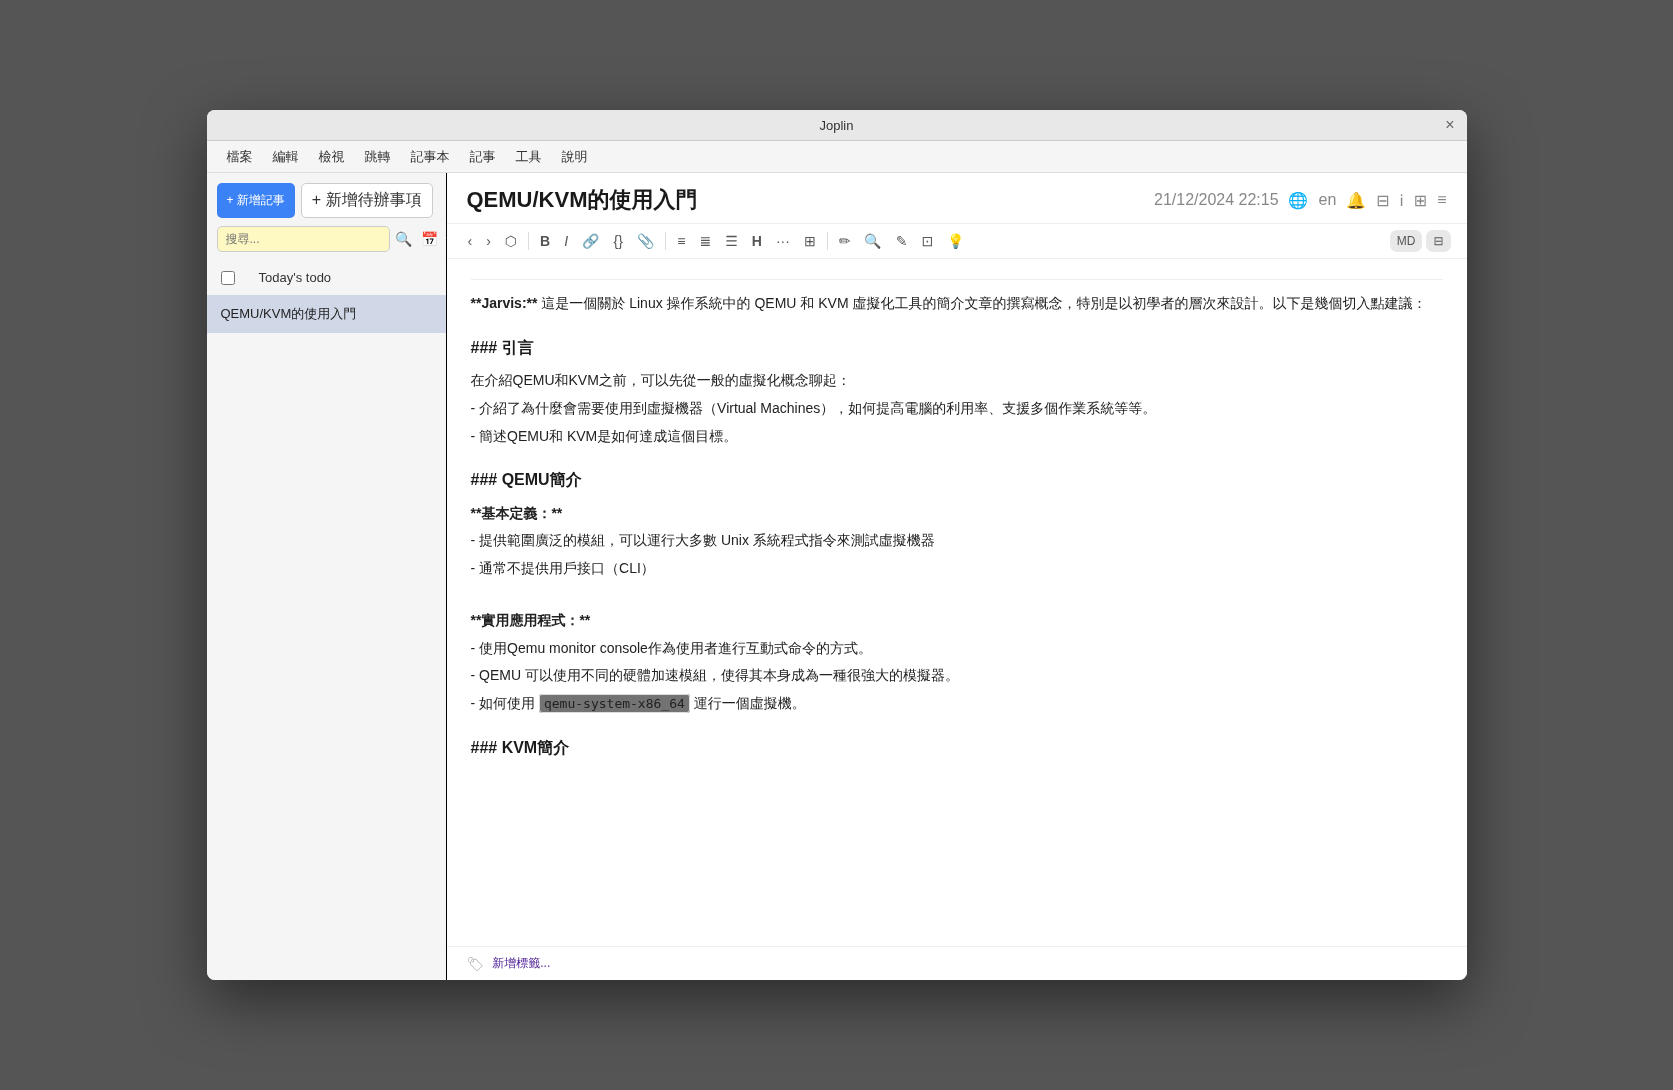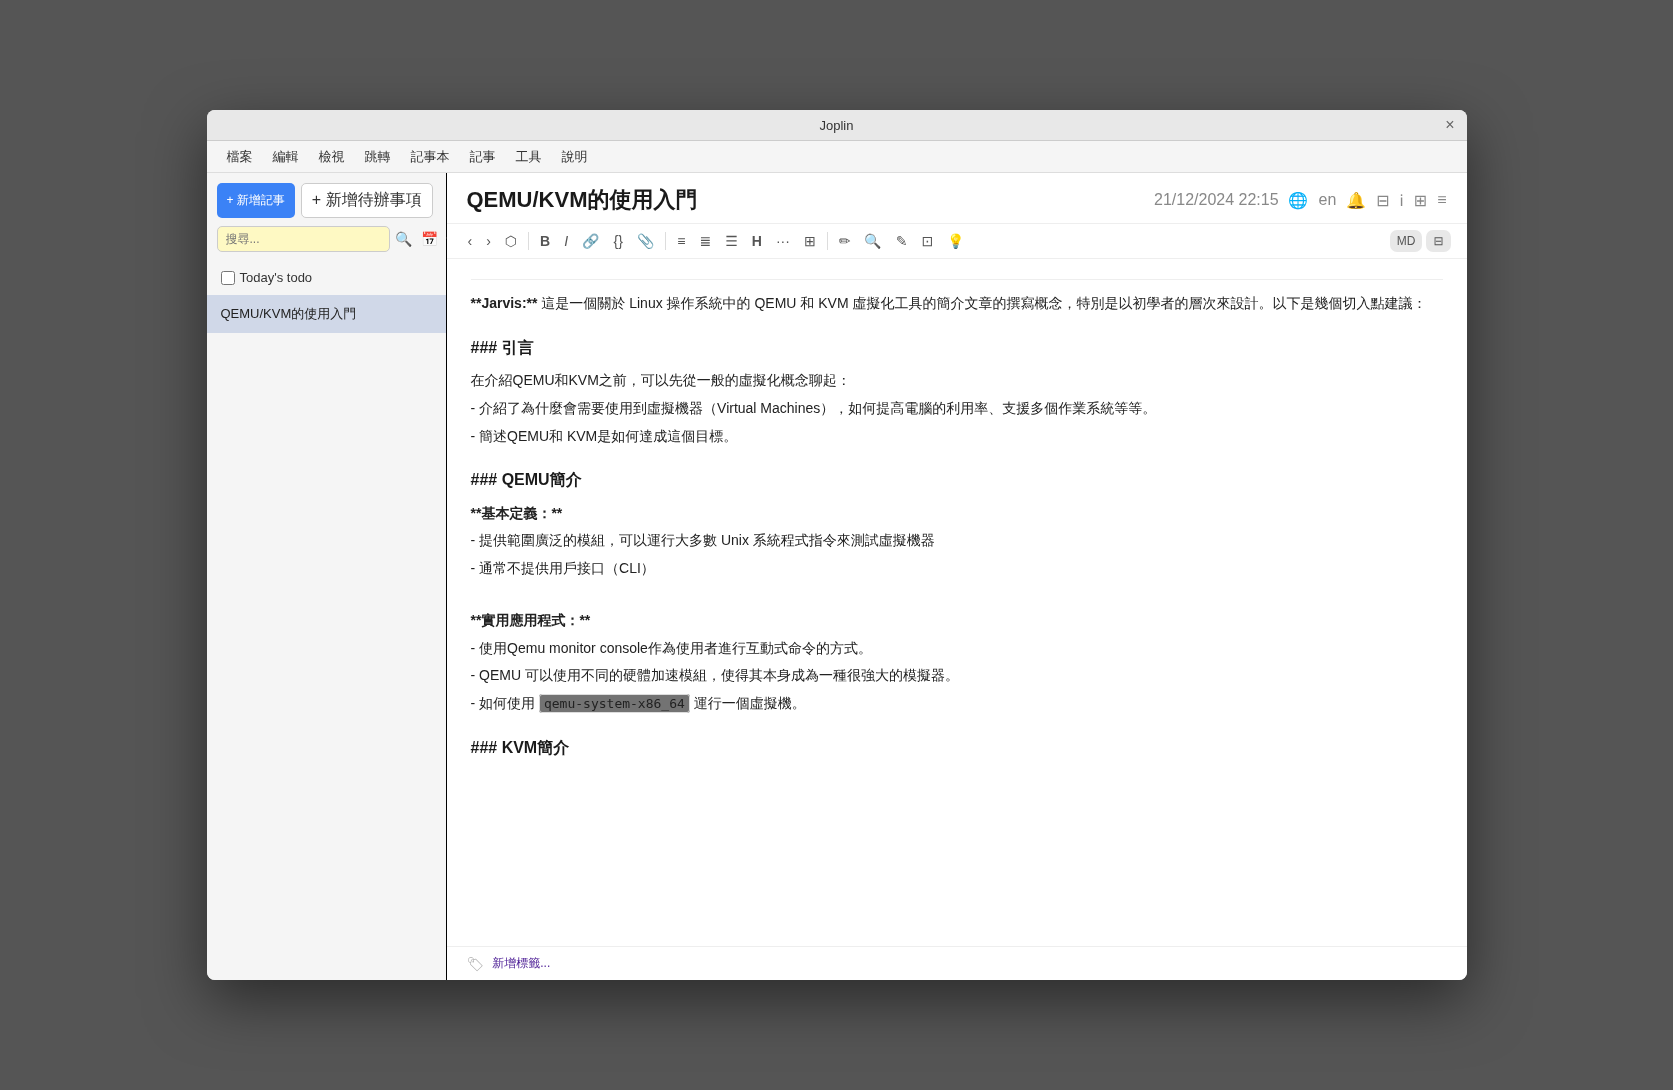--- a/index.html
+++ b/index.html
@@ -143,21 +143,21 @@
     }
     .note-list {
       flex: 1;
       overflow-y: auto;
     }
     .note-item {
       padding: 10px 14px;
       cursor: pointer;
       display: flex;
       align-items: center;
-      gap: 5px;
+      gap: 24px;
       font-size: 13px;
       color: #333;
     }
     .note-item.active {
       background: #d0d8e8;
       color: #222;
     }
     .note-checkbox {
       width: 14px;
       height: 14px;

